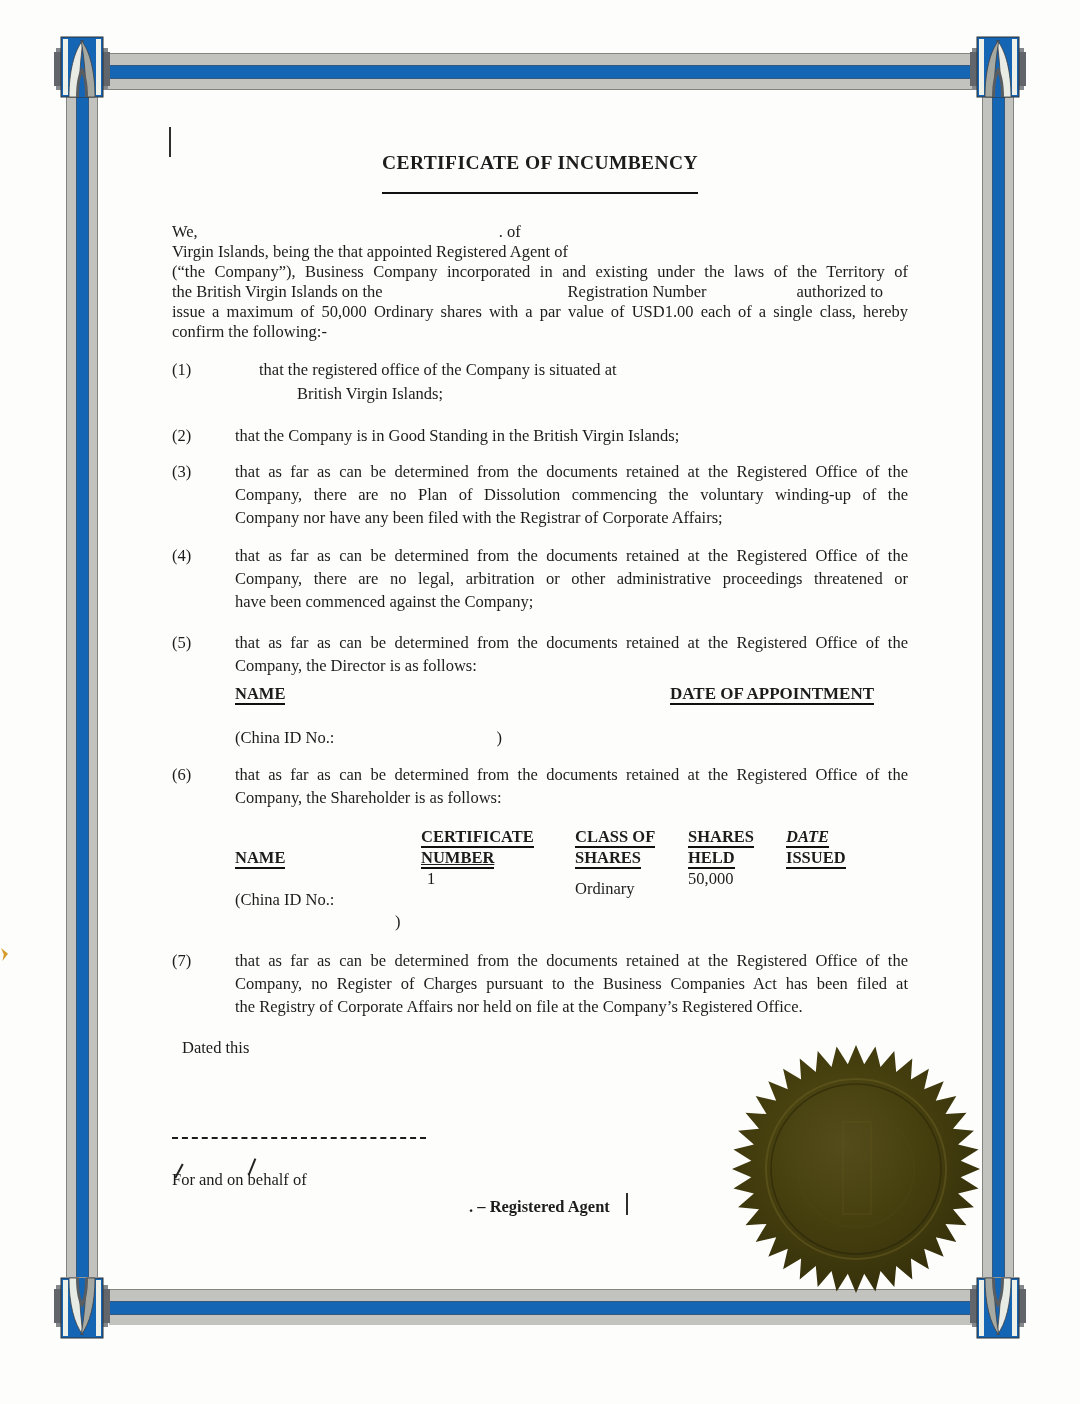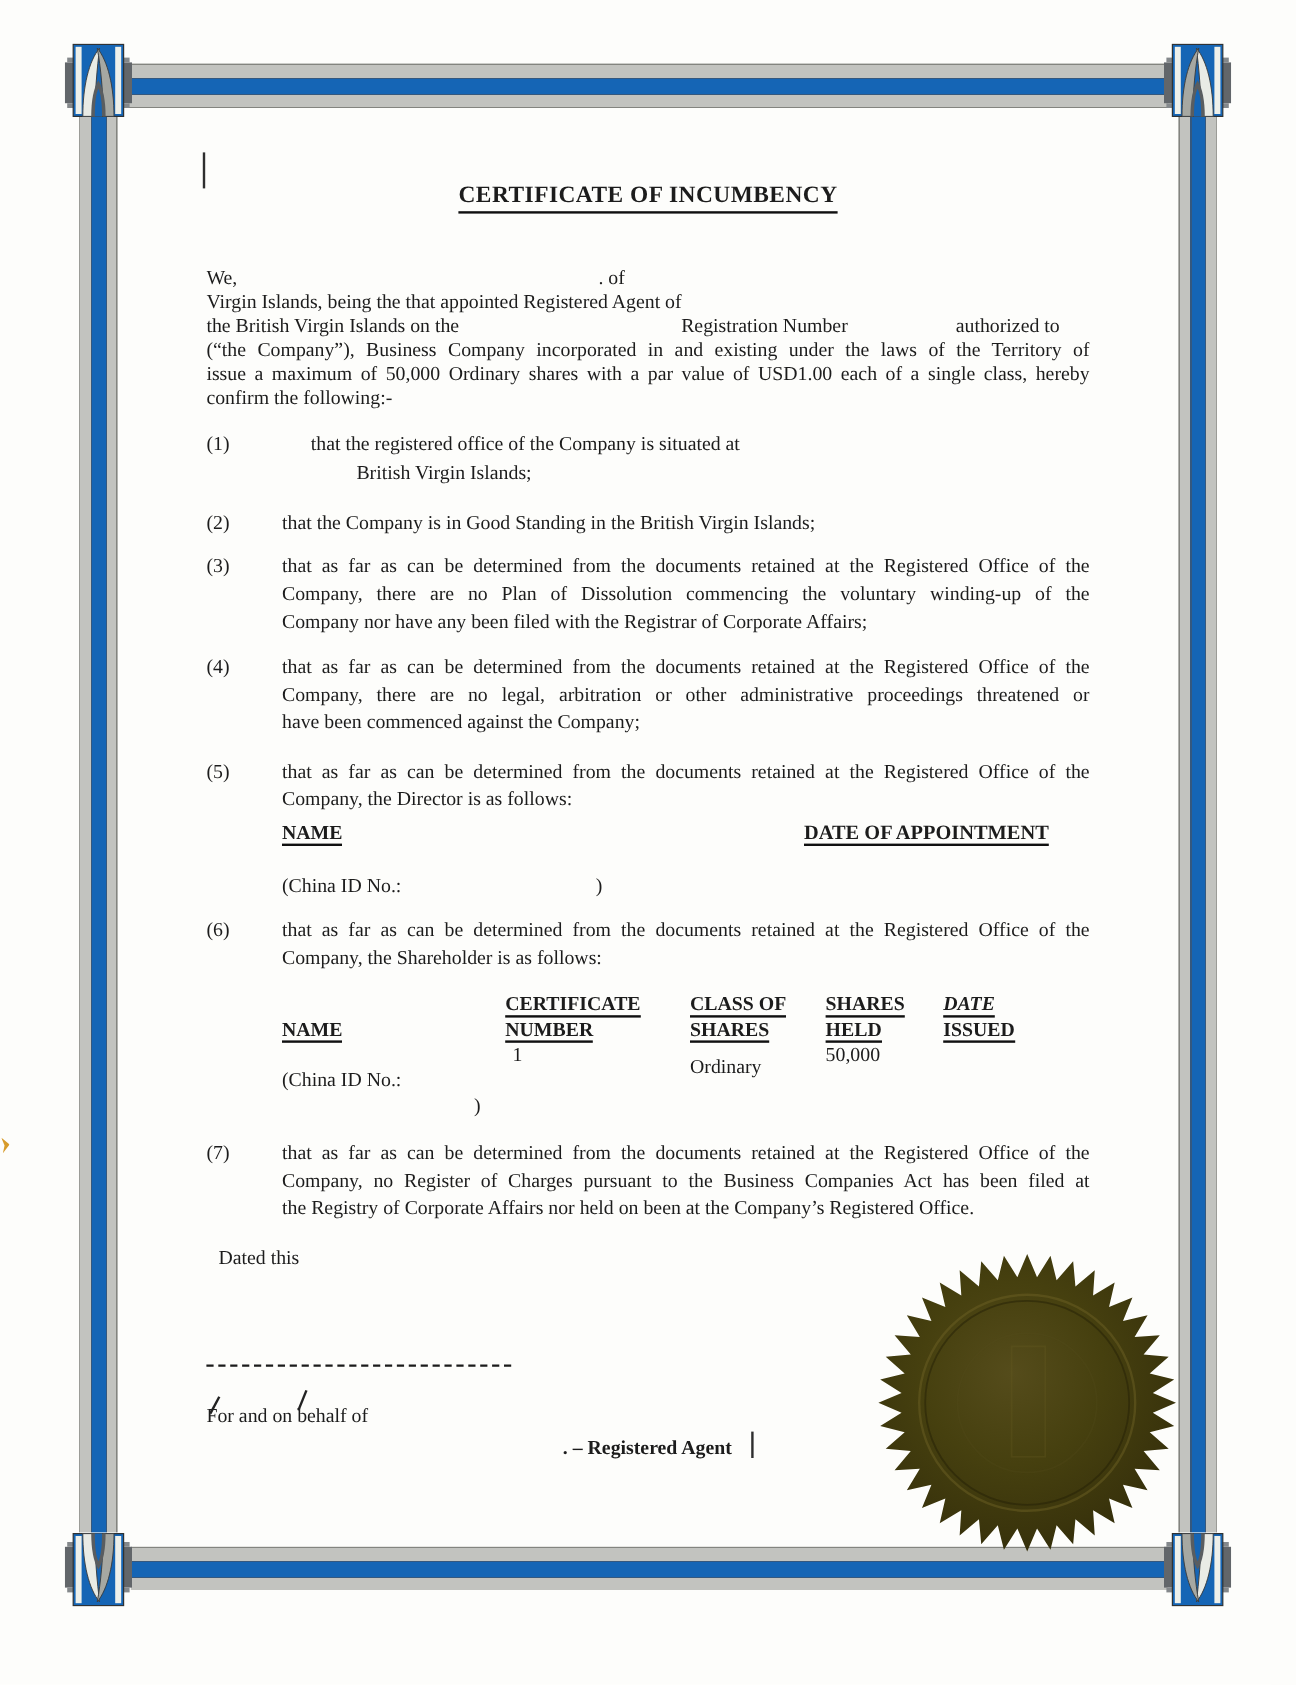--- a/index.html
+++ b/index.html
@@ -17,21 +17,21 @@
   .iline{height:20px;overflow:hidden;text-align:left;}
   .iline.stretch{text-align:justify;}
   .iline.stretch::after{content:"";display:inline-block;width:100%;height:0;}
   .jline{height:23px;overflow:hidden;text-align:left;}
   .jline.stretch{text-align:justify;}
   .jline.stretch::after{content:"";display:inline-block;width:100%;height:0;}
   .gapline{display:flex;}
   .gap{display:inline-block;height:1px;}
   .u2{border-bottom:2px solid #101010;padding-bottom:0px;}
   .title-wrap{left:172px;top:152px;width:736px;text-align:center;}
-  .title-inner{display:inline-block;font-size:19.5px;font-weight:700;letter-spacing:.4px;border-bottom:2.5px solid #101010;padding-bottom:2px;}
+  .title-inner{display:inline-block;font-size:19.5px;font-weight:700;letter-spacing:.4px;border-bottom:2.5px solid #101010;padding-bottom:18px;}
   
   .band-h{background:linear-gradient(to bottom,
       #83847f 0px,#83847f 1px,
       var(--border-gray,#c2c3bf) 1px,var(--border-gray,#c2c3bf) 12px,
       #35587e 12px,#35587e 13px,
       var(--border-blue,#1565b5) 13px,var(--border-blue,#1565b5) 25px,
       #35587e 25px,#35587e 26px,
       var(--border-gray,#c2c3bf) 26px,var(--border-gray,#c2c3bf) 36px,
       #83847f 36px,#83847f 37px);}
   .band-v{background:linear-gradient(to right,
@@ -128,28 +128,28 @@
     <span class="title-inner">CERTIFICATE OF INCUMBENCY</span>
   </div>
 
   <div class="abs txt" style="left:172px;top:222px;width:736px;">
     <div class="iline gapline">
       <span>We,</span>
       <span class="gap" style="width:301px;"></span>
       <span>. of</span>
     </div>
     <div class="iline">Virgin Islands, being the that appointed Registered Agent of</div>
+    <div class="iline stretch">(“the Company”), Business Company incorporated in and existing under the laws of the Territory of</div>
     <div class="iline gapline">
       <span>the British Virgin Islands on the</span>
       <span class="gap" style="width:185px;"></span>
       <span>Registration Number</span>
       <span class="gap" style="width:90px;"></span>
       <span>authorized to</span>
     </div>
-    <div class="iline stretch">(“the Company”), Business Company incorporated in and existing under the laws of the Territory of</div>
     <div class="iline stretch">issue a maximum of 50,000 Ordinary shares with a par value of USD1.00 each of a single class, hereby</div>
     <div class="iline">confirm the following:-</div>
   </div>
 
   <div class="abs itm" style="left:172px;top:358px;">(1)</div>
   <div class="abs itm" style="left:235px;top:358px;width:673px;margin-left:24px;">that the registered office of the Company is situated at</div>
   <div class="abs itm" style="left:297px;top:382px;">British Virgin Islands;</div>
 
   <div class="abs itm" style="left:172px;top:424px;">(2)</div>
   <div class="abs itm" style="left:235px;top:424px;width:673px;">that the Company is in Good Standing in the British Virgin Islands;</div>
@@ -186,35 +186,35 @@
   <div class="abs itm" style="left:235px;top:763px;width:673px;">
       <div class="jline stretch">that as far as can be determined from the documents retained at the Registered Office of the</div>
       <div class="jline">Company, the Shareholder is as follows:</div>
     </div>
 
   <div class="abs itm b" style="left:421px;top:825px;"><span class="u2">CERTIFICATE</span></div>
   <div class="abs itm b" style="left:575px;top:825px;"><span class="u2">CLASS OF</span></div>
   <div class="abs itm b" style="left:688px;top:825px;"><span class="u2">SHARES</span></div>
   <div class="abs itm b" style="left:786px;top:825px;font-style:italic;"><span class="u2">DATE</span></div>
   <div class="abs itm b" style="left:235px;top:846px;"><span class="u2">NAME</span></div>
-  <div class="abs itm b" style="left:421px;top:846px;"><span class="u2">NUMBER</span></div>
+  <div class="abs itm b" style="left:421px;top:846px;text-decoration:underline;"><span class="u2">NUMBER</span></div>
   <div class="abs itm b" style="left:575px;top:846px;"><span class="u2">SHARES</span></div>
   <div class="abs itm b" style="left:688px;top:846px;"><span class="u2">HELD</span></div>
   <div class="abs itm b" style="left:786px;top:846px;"><span class="u2">ISSUED</span></div>
   <div class="abs itm" style="left:427px;top:867px;">1</div>
   <div class="abs itm" style="left:575px;top:877px;">Ordinary</div>
   <div class="abs itm" style="left:688px;top:867px;">50,000</div>
   <div class="abs itm" style="left:235px;top:888px;">(China ID No.:</div>
   <div class="abs itm" style="left:395px;top:910px;">)</div>
 
   <div class="abs itm" style="left:172px;top:949px;">(7)</div>
   <div class="abs itm" style="left:235px;top:949px;width:673px;">
       <div class="jline stretch">that as far as can be determined from the documents retained at the Registered Office of the</div>
       <div class="jline stretch">Company, no Register of Charges pursuant to the Business Companies Act has been filed at</div>
-      <div class="jline">the Registry of Corporate Affairs nor held on been at the Company’s Registered Office.</div>
+      <div class="jline">the Registry of Corporate Affairs nor held on file at the Company’s Registered Office.</div>
     </div>
 
   <div class="abs itm" style="left:182px;top:1036px;">Dated this</div>
   <div class="abs dashline" style="left:172px;top:1137px;width:254px;"></div>
   <div class="abs itm" style="left:172px;top:1168px;">For and on behalf of</div>
   <div class="abs slash" style="left:178px;top:1163px;height:16px;transform:rotate(28deg);"></div>
   <div class="abs slash" style="left:251px;top:1158px;height:18px;transform:rotate(22deg);"></div>
   <div class="abs itm b" style="left:469px;top:1195px;">. – Registered Agent</div>
   <div class="abs mark" style="left:626px;top:1193px;width:2px;height:22px;"></div>
 

